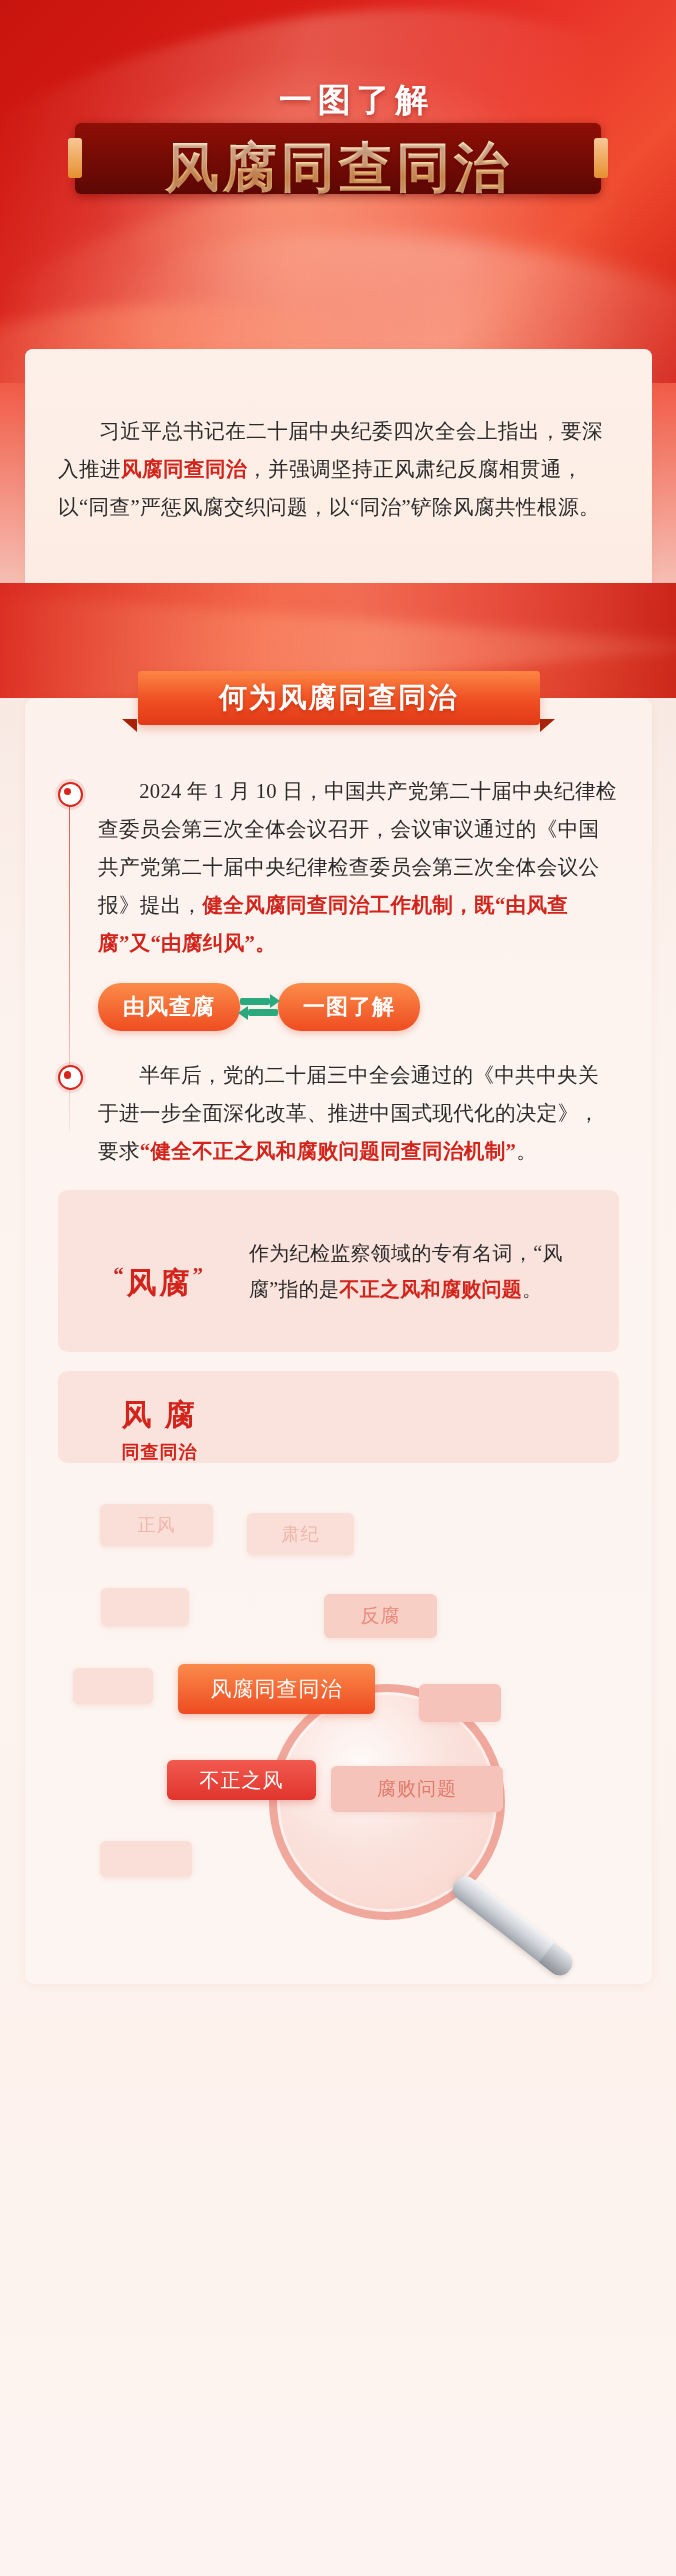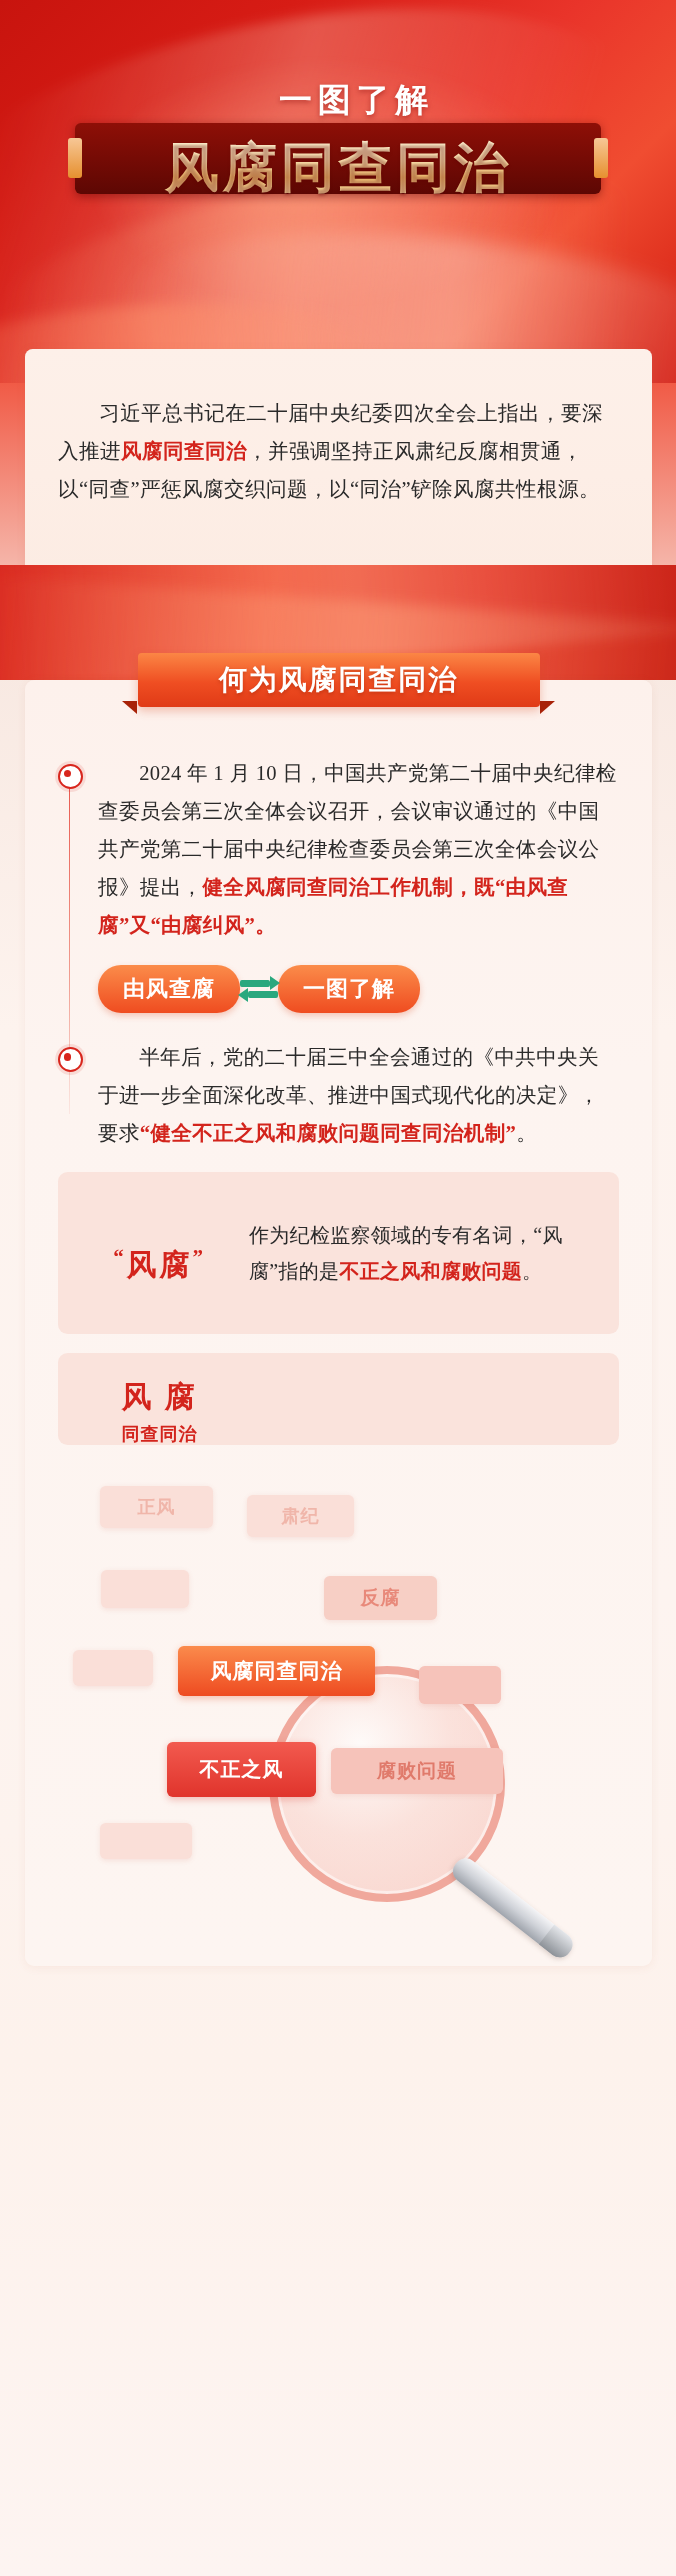--- a/index.html
+++ b/index.html
@@ -114,21 +114,21 @@
     -webkit-background-clip: text;
     background-clip: text;
     color: transparent;
     text-shadow: 0 1.9px 2.9px rgba(90,0,0,0.35);
   }
 
   
   .lead-wrap {
     position: relative;
     margin: -34px 25px 0 25px;
-    padding: 24px 33px 50px 33px;
+    padding: 42px 33px 50px 33px;
     background: linear-gradient(180deg, #fdf0e9 0%, #fdeee6 55%, #fcece3 100%);
     border-radius: 7.7px;
     box-shadow: 0 1.9px 9.6px rgba(190,90,60,0.10);
   }
   .lead-text {
     font-size: 20.6px;
     line-height: 38px;
     color: #2a2a2a;
     text-indent: 2em;
     letter-spacing: 0.4px;
@@ -356,21 +356,21 @@
 
   
   .illus {
     position: relative;
     margin: 33px 19px 0 19px;
     height: 450px;
   }
   .tag {
     position: absolute;
     border-radius: 5.7px;
-    font-weight: bold;
+    font-weight: normal;
     display: flex;
     align-items: center;
     justify-content: center;
     letter-spacing: 1px;
     box-shadow: 0 1.9px 5.7px rgba(200,90,70,0.12);
   }
   .tag.faint {
     background: #fadfd8;
     color: #f0b6aa;
     font-size: 18px;
@@ -502,20 +502,20 @@
     <div class="illus" id="illus">
       <div class="magnifier"></div>
       <div class="mag-handle"></div>
     <div class="tag faint" style="left: 56px; top: 7.7px; width: 113px; height: 42px;">正风</div>
         <div class="tag faint" style="left: 203px; top: 17px; width: 107px; height: 42px;">肃纪</div>
         <div class="tag faint blank" style="left: 57px; top: 92px; width: 88px; height: 38px;"></div>
         <div class="tag mid" style="left: 280px; top: 98px; width: 113px; height: 44px;">反腐</div>
         <div class="tag faint blank" style="left: 29px; top: 172px; width: 80px; height: 36px;"></div>
         <div class="tag solid" style="left: 134px; top: 168px; width: 197px; height: 50px;">风腐同查同治</div>
         <div class="tag pinky blank" style="left: 375px; top: 188px; width: 82px; height: 38px;"></div>
-        <div class="tag strong" style="left: 123px; top: 264px; width: 149px; height: 55px;">不正之风</div>
+        <div class="tag strong" style="left: 123px; top: 264px; width: 149px; height: 40px;">不正之风</div>
         <div class="tag pinky" style="left: 287px; top: 270px; width: 172px; height: 46px;">腐败问题</div>
         <div class="tag faint blank" style="left: 56px; top: 345px; width: 92px; height: 36px;"></div>
       </div>
   </div>
 
 </div>
 
 
 </body></html>

